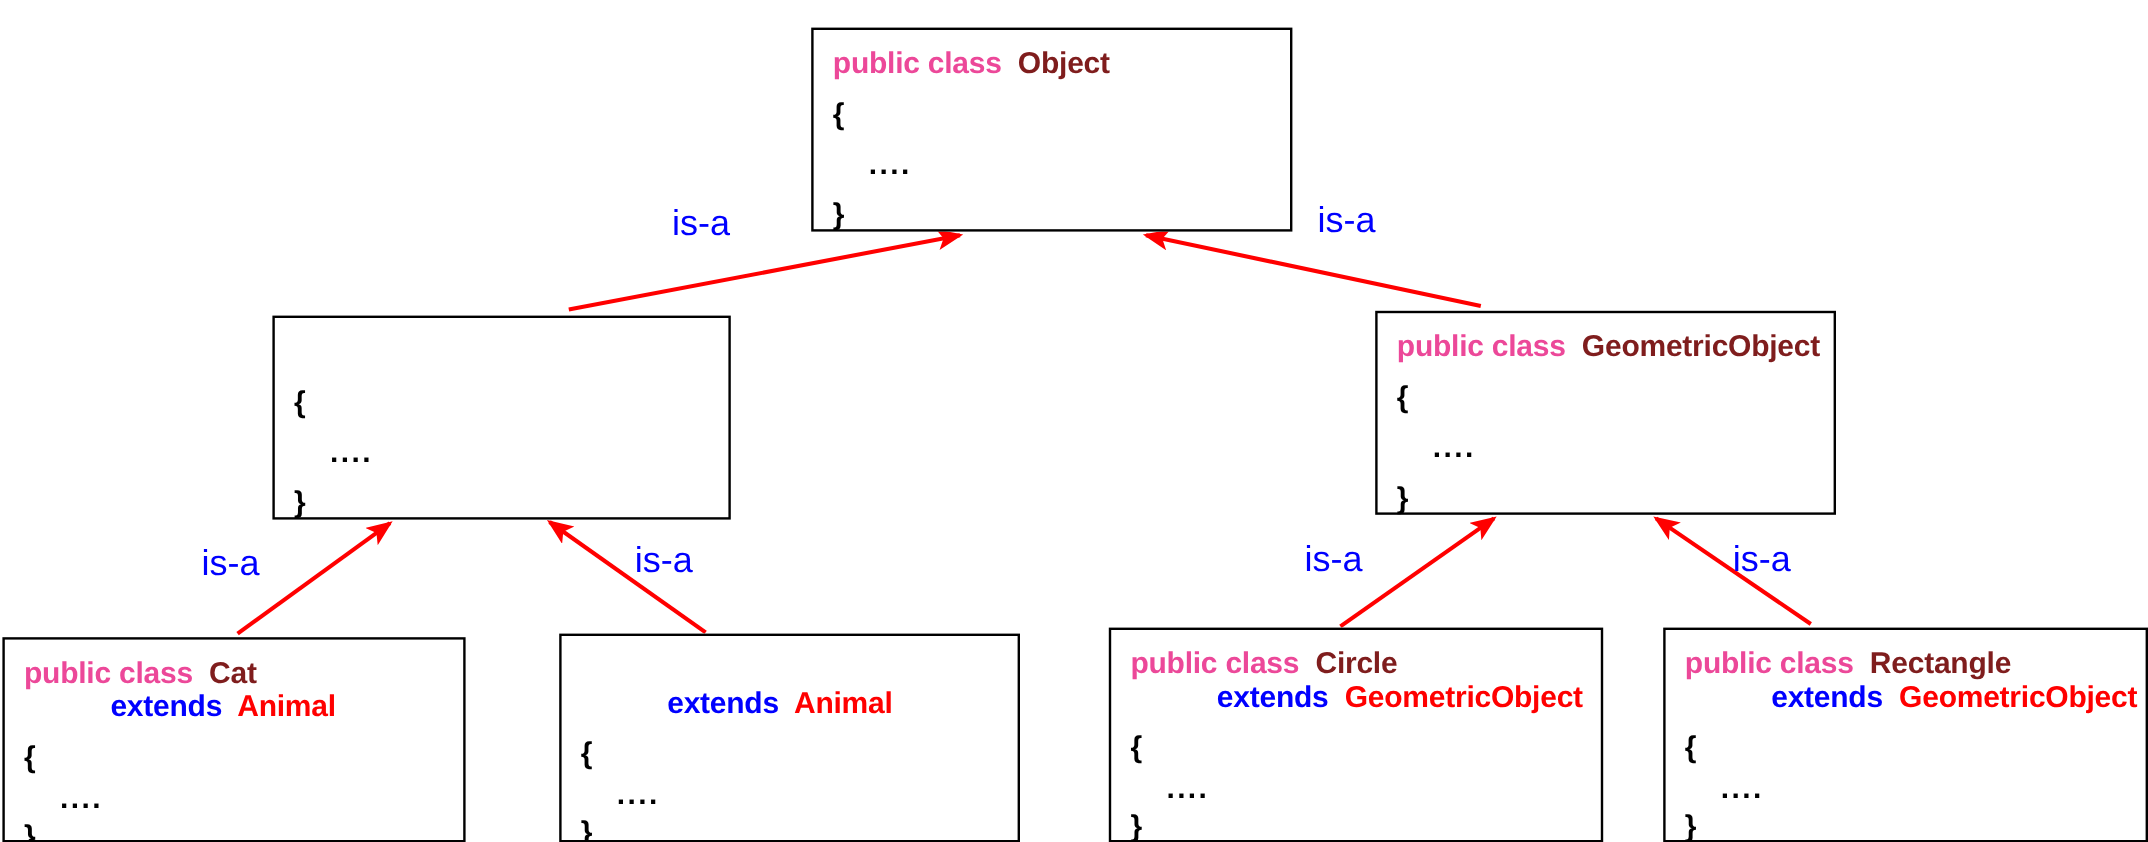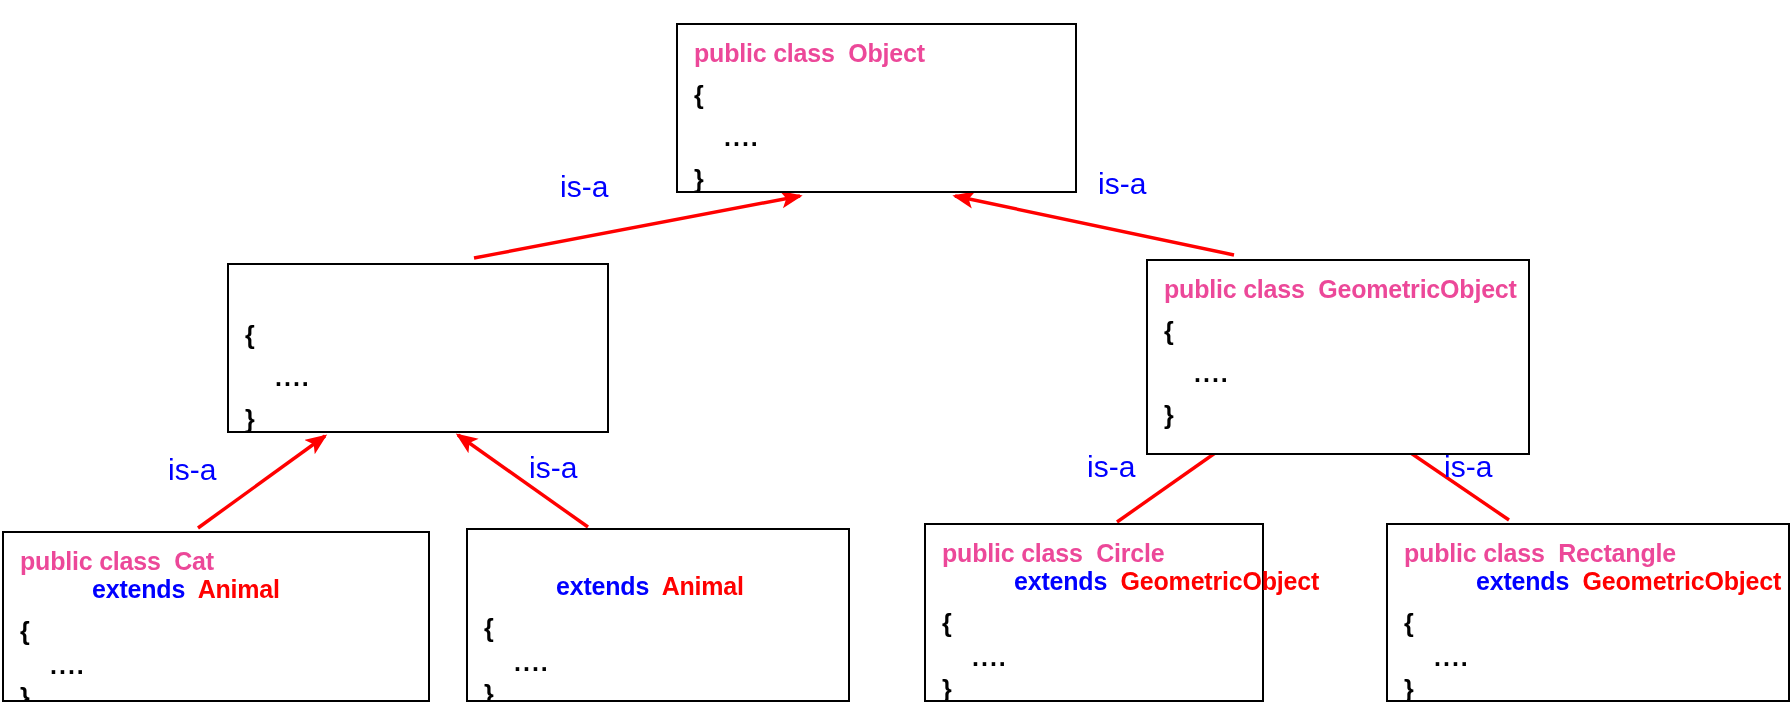--- a/index.html
+++ b/index.html
@@ -37,21 +37,21 @@
     font-weight: bold;
     font-size: 25px;
     letter-spacing: -0.2px;
     color: #000000;
     line-height: 1;
   }
   .kw {
     color: #ec4899;
   }
   .cls-name {
-    color: #ec4899;
+    color: #7f1d1d;
   }
   .ext-kw {
     color: #0000ff;
   }
   .ext-name {
     color: #ff0000;
   }
   .line-header { left: 16px; top: 16px; }
   .line-extends { left: 16px; top: 44px; }
   .line-open  { left: 16px; }
@@ -115,40 +115,40 @@
         <div class="code-line line-header"><span class="kw">public class</span>  <span class="cls-name">Object</span></div>
         <div class="code-line line-open">{</div>
         <div class="code-line line-dots indent dots">....</div>
         <div class="code-line line-close">}</div>
       </div>
       <div class="class-box tall" style="left: 227px; top: 263px; width: 382px; height: 170px;">
         <div class="code-line line-open">{</div>
         <div class="code-line line-dots indent dots">....</div>
         <div class="code-line line-close">}</div>
       </div>
-      <div class="class-box tall" style="left: 1146px; top: 259px; width: 384px; height: 196px;">
+      <div class="class-box tall" style="left: 1146px; top: 259px; width: 384px; height: 170px;">
         <div class="code-line line-header"><span class="kw">public class</span>  <span class="cls-name">GeometricObject</span></div>
         <div class="code-line line-open">{</div>
         <div class="code-line line-dots indent dots">....</div>
         <div class="code-line line-close">}</div>
       </div>
-      <div class="class-box short" style="left: 2px; top: 531px; width: 428px; height: 171px; padding-left: 24px;">
+      <div class="class-box short" style="left: 2px; top: 531px; width: 386px; height: 171px; padding-left: 24px;">
         <div class="code-line line-header"><span class="kw">public class</span>  <span class="cls-name">Cat</span></div>
         <div class="code-line line-extends indent-ext"><span class="ext-kw">extends</span>  <span class="ext-name">Animal</span></div>
         <div class="code-line line-open">{</div>
         <div class="code-line line-dots indent dots">....</div>
         <div class="code-line line-close">}</div>
       </div>
       <div class="class-box short" style="left: 466px; top: 528px; width: 384px; height: 174px;">
         <div class="code-line line-extends indent-ext"><span class="ext-kw">extends</span>  <span class="ext-name">Animal</span></div>
         <div class="code-line line-open">{</div>
         <div class="code-line line-dots indent dots">....</div>
         <div class="code-line line-close">}</div>
       </div>
-      <div class="class-box short" style="left: 924px; top: 523px; width: 340px; height: 179px;">
+      <div class="class-box short" style="left: 924px; top: 523px; width: 412px; height: 179px;">
         <div class="code-line line-header"><span class="kw">public class</span>  <span class="cls-name">Circle</span></div>
         <div class="code-line line-extends indent-ext"><span class="ext-kw">extends</span>  <span class="ext-name">GeometricObject</span></div>
         <div class="code-line line-open">{</div>
         <div class="code-line line-dots indent dots">....</div>
         <div class="code-line line-close">}</div>
       </div>
       <div class="class-box short" style="left: 1386px; top: 523px; width: 404px; height: 179px;">
         <div class="code-line line-header"><span class="kw">public class</span>  <span class="cls-name">Rectangle</span></div>
         <div class="code-line line-extends indent-ext"><span class="ext-kw">extends</span>  <span class="ext-name">GeometricObject</span></div>
         <div class="code-line line-open">{</div>

